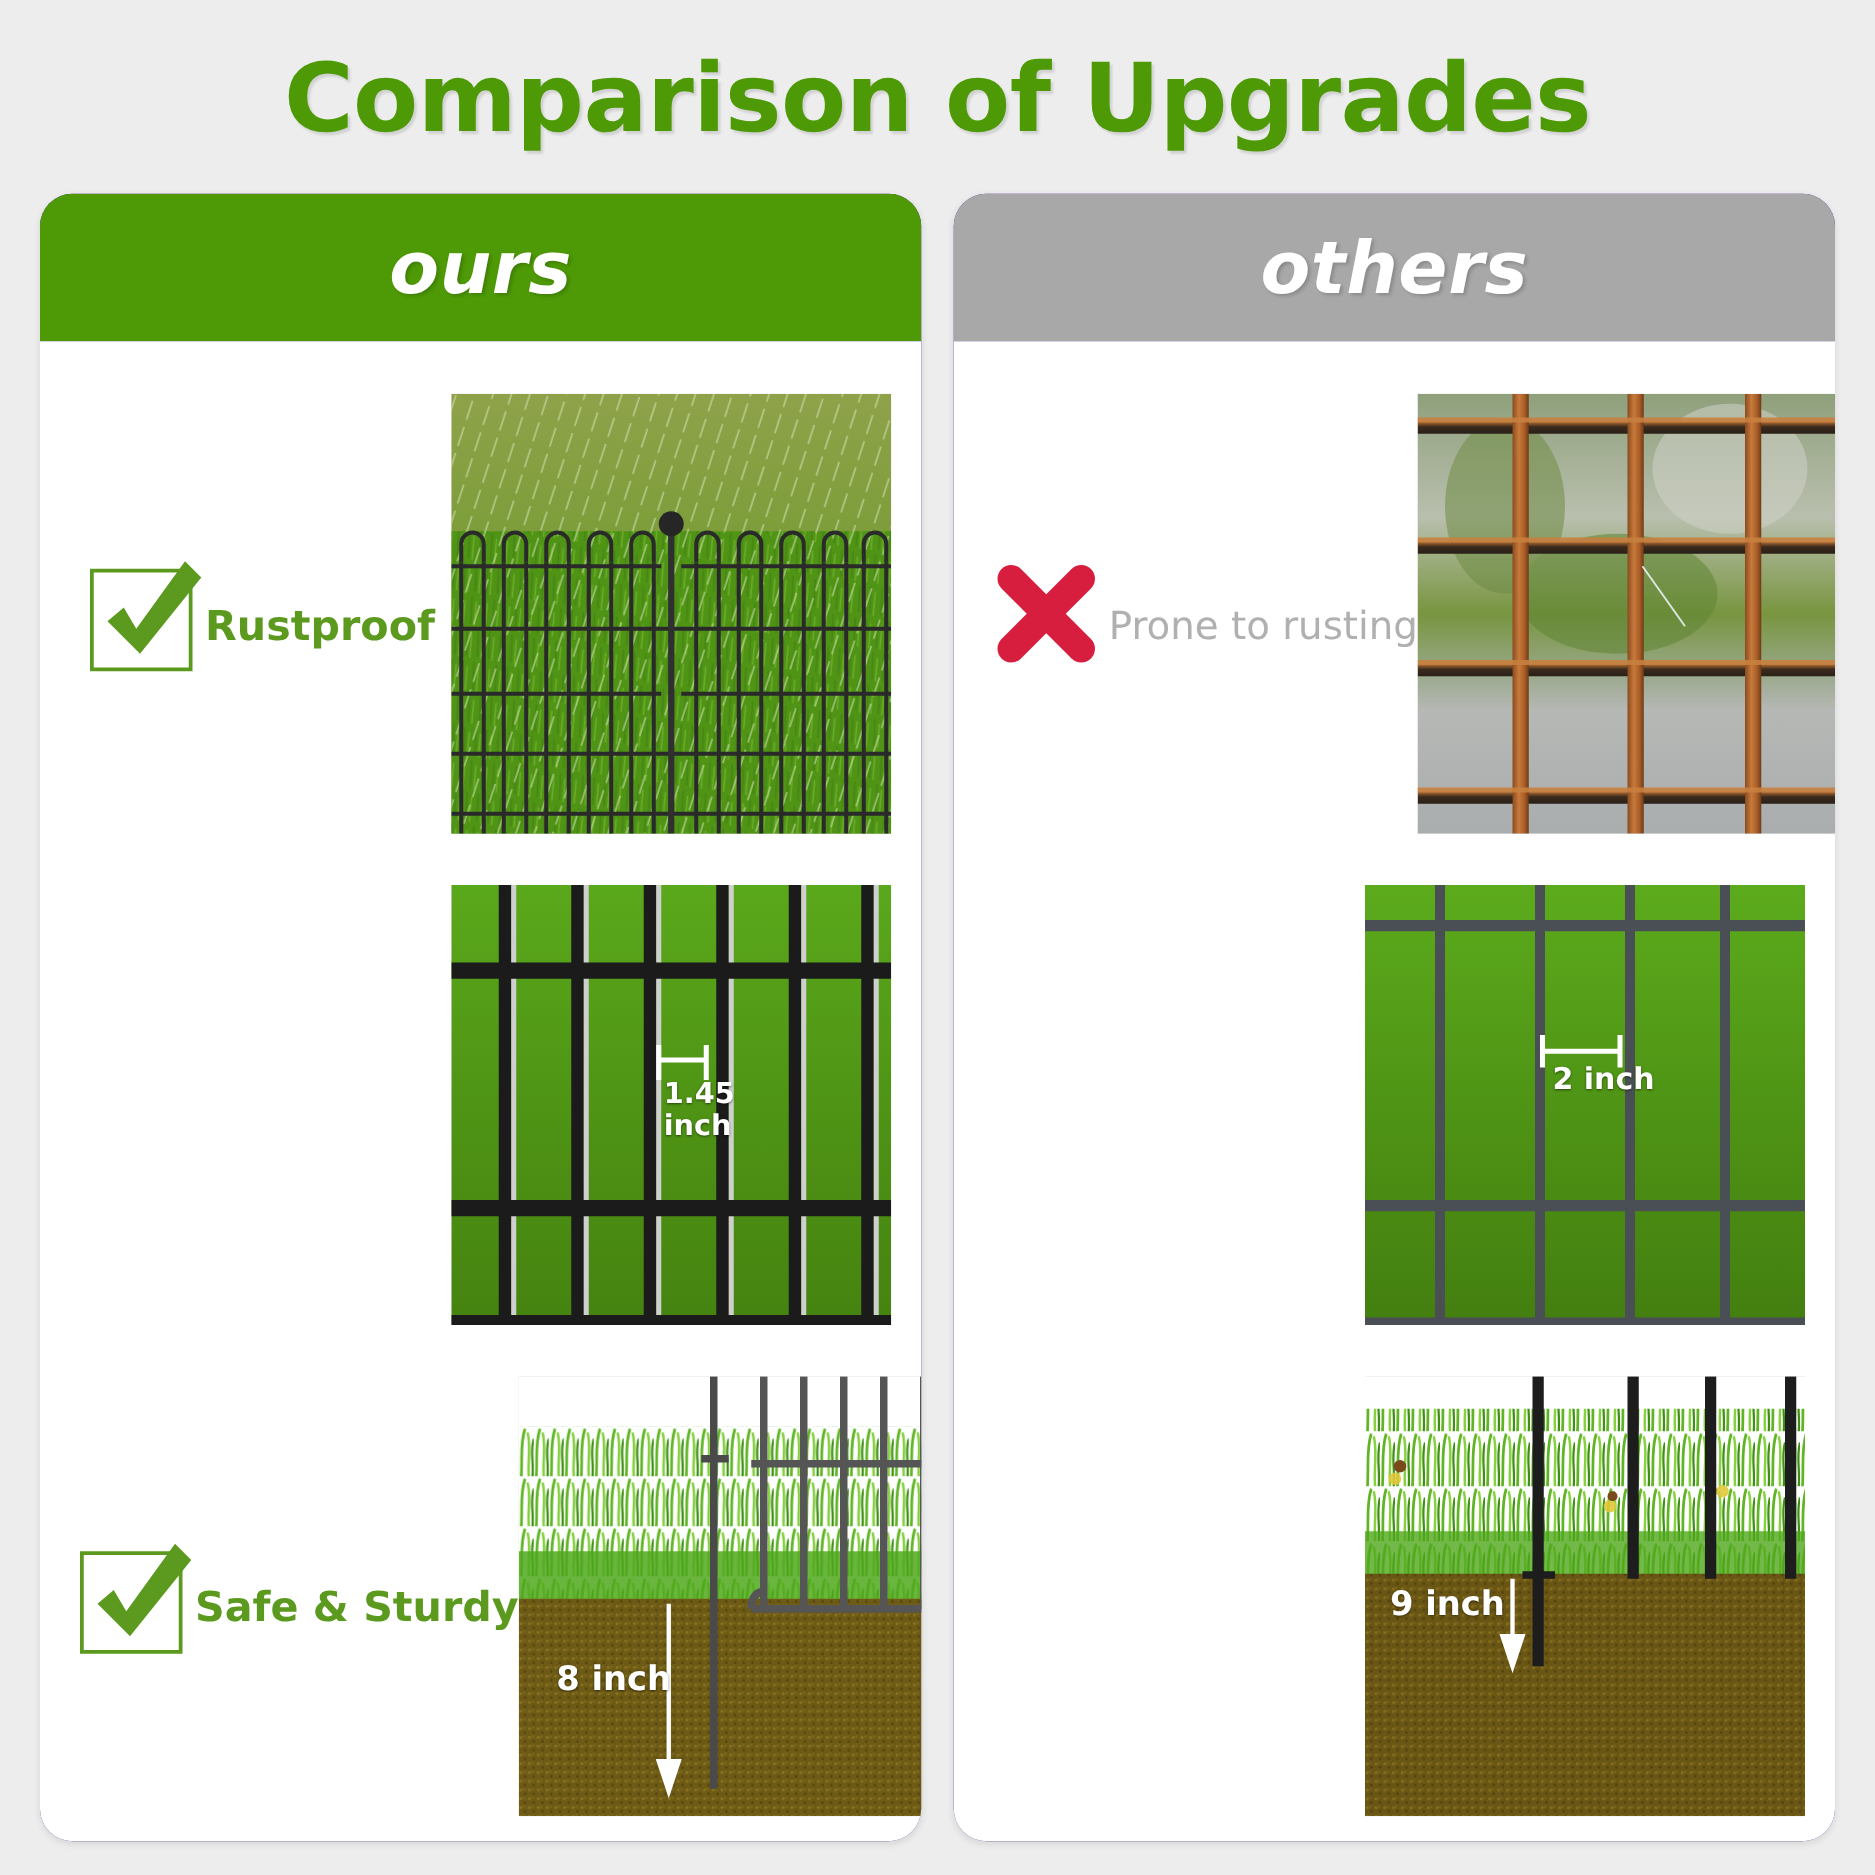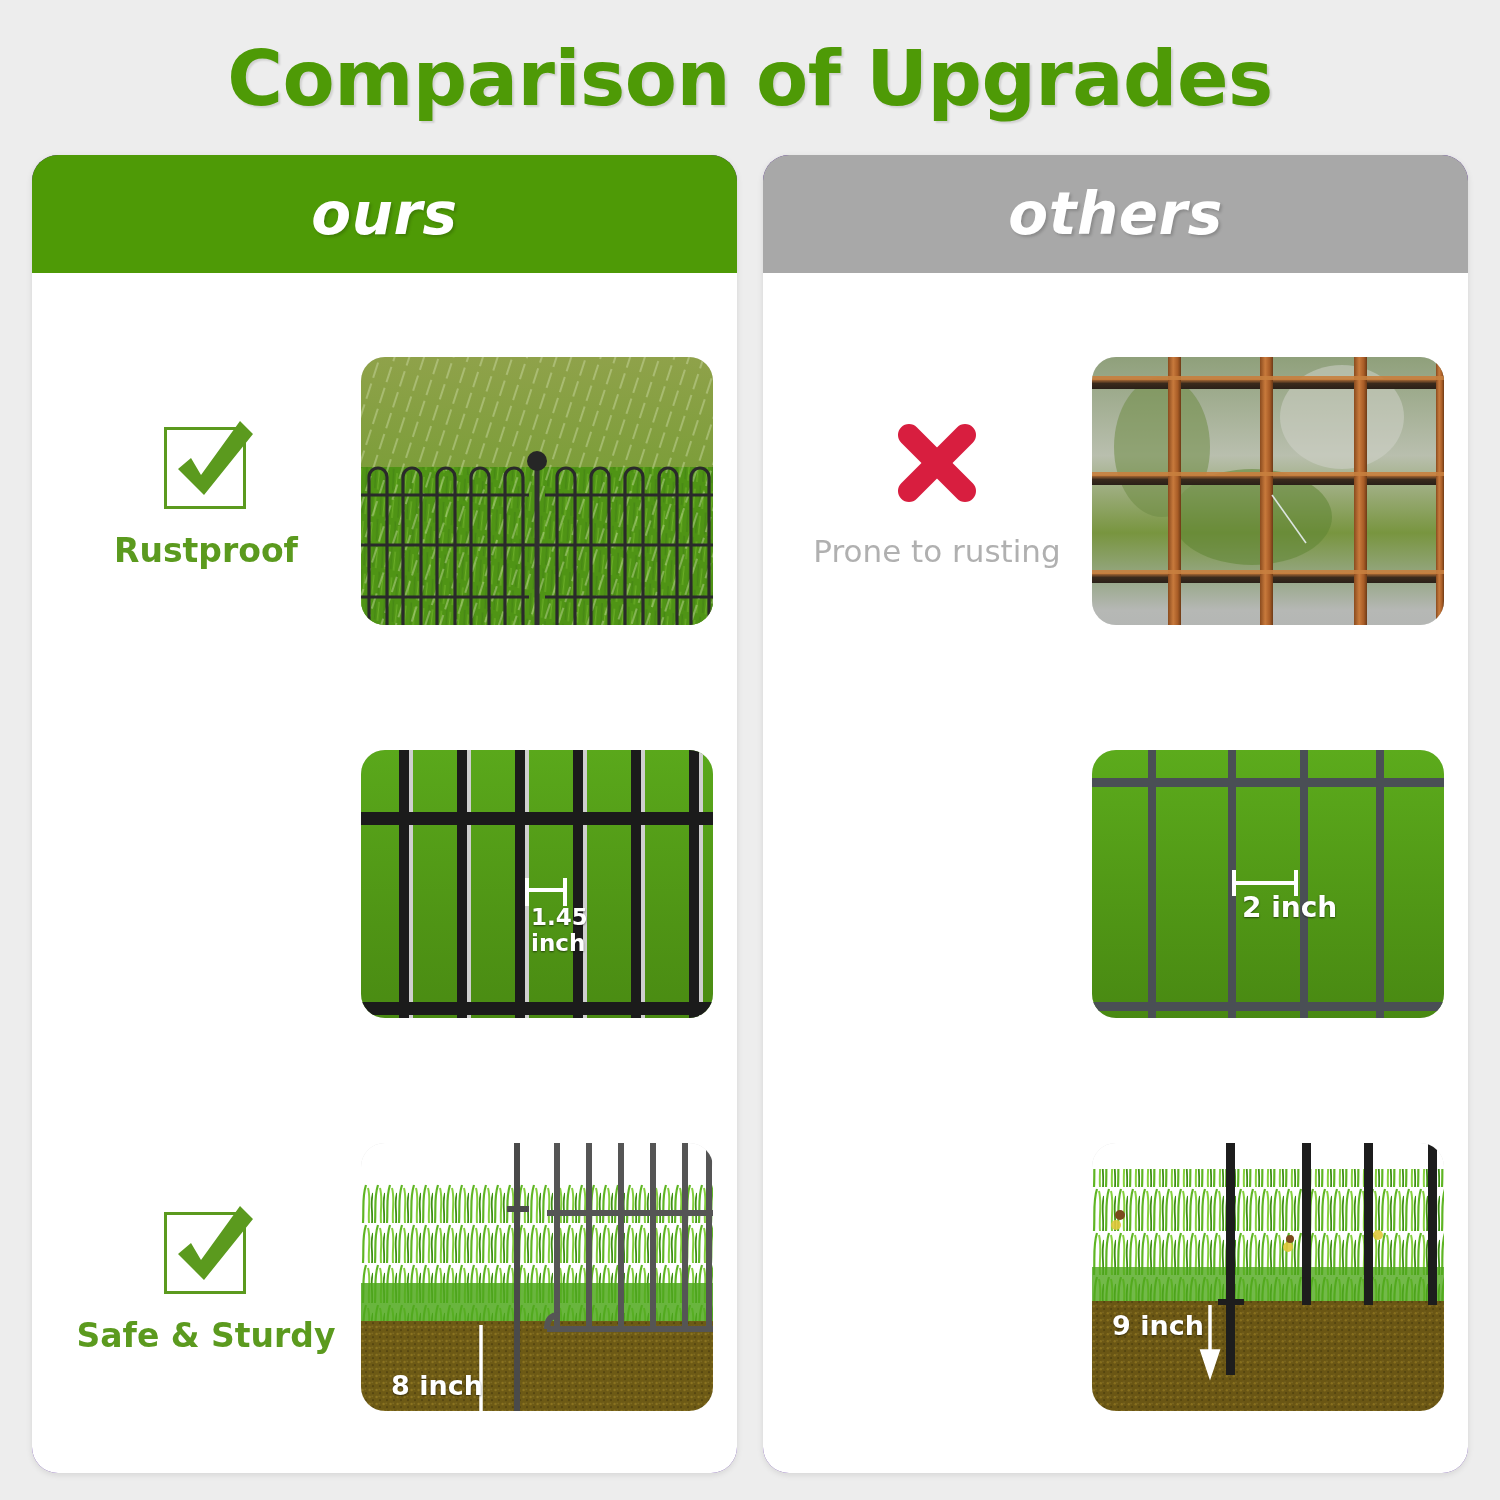--- a/index.html
+++ b/index.html
@@ -38,43 +38,43 @@
     text-shadow: 2px 2px 3px rgba(0,0,0,0.18);
     font-family: "DejaVu Sans", sans-serif;
   }
   .col.ours .col-header   { background: #4e9a06; }
   .col.others .col-header { background: #a8a8a8; }
 
   .col-body { flex: 1 1 auto; background: #ffffff; padding: 22px 0 0 0;
               display: flex; flex-direction: column; }
 
   .row { flex: 1 1 0; display: flex; align-items: center; padding: 0 24px; }
-  .row .feature { flex: 0 0 300px; display: flex; flex-direction: column;
+  .row .feature { flex: 0 0 300px; display: flex; flex-direction: row;
                   align-items: center; justify-content: center; }
   .row .shot { flex: 0 0 352px; margin-left: auto; }
 
   
   .check-wrap { position: relative; width: 100px; height: 100px; }
   .check-box {
     position: absolute; left: 8px; top: 14px; width: 82px; height: 82px;
     border: 3px solid #5b9a1e; background: transparent;
   }
   .check-mark { position: absolute; left: 0; top: 0; width: 100px; height: 100px; }
 
   .feat-label { margin-top: 18px; font-size: 33px; font-weight: bold; color: #5b9a1e;
                 white-space: nowrap; font-family: "DejaVu Sans", sans-serif; }
 
   
   .x-wrap { width: 100px; height: 100px; }
   .bad-label { margin-top: 20px; font-size: 31px; color: #b0b0b0; white-space: nowrap;
                font-family: "DejaVu Sans", sans-serif; }
 
   
-  .shot { position: relative; width: 352px; height: 268px; overflow: hidden;
-          background: #ddd; border-radius: 24px; }
+  .shot { position: relative; width: 352px; height: 352px; overflow: hidden;
+          background: #ddd; }
   .shot svg { display: block; width: 352px; height: 352px; }
 
   .dim-label { position: absolute; color: #ffffff; font-weight: bold;
                font-family: "DejaVu Sans", sans-serif;
                text-shadow: 0 1px 2px rgba(0,0,0,0.55); line-height: 1.12; }
 </style>
 </head>
 <body>
 
 <div class="page">
@@ -331,21 +331,21 @@
                 <rect x="208" y="0" width="8" height="352"></rect>
                 <rect x="284" y="0" width="8" height="352"></rect>
                 <rect x="0" y="28" width="352" height="9"></rect>
                 <rect x="0" y="252" width="352" height="9"></rect>
                 <rect x="0" y="346" width="352" height="6"></rect>
               </g>
               <g stroke="#ffffff" stroke-width="4" fill="none">
                 <path d="M142,120 v26 M142,133 H204 M204,120 v26"></path>
               </g>
             </svg>
-            <div class="dim-label" style="left:150px; top:142px; font-size:28px;">2 inch</div>
+            <div class="dim-label" style="left:150px; top:142px; font-size:24px;">2 inch</div>
           </div>
         </div>
 
         <div class="row">
 
           <div class="shot">
             <svg viewBox="0 0 352 352">
               <defs>
                 <pattern id="soilB" width="7" height="7" patternUnits="userSpaceOnUse">
                   <rect width="7" height="7" fill="#6a5614"></rect>

